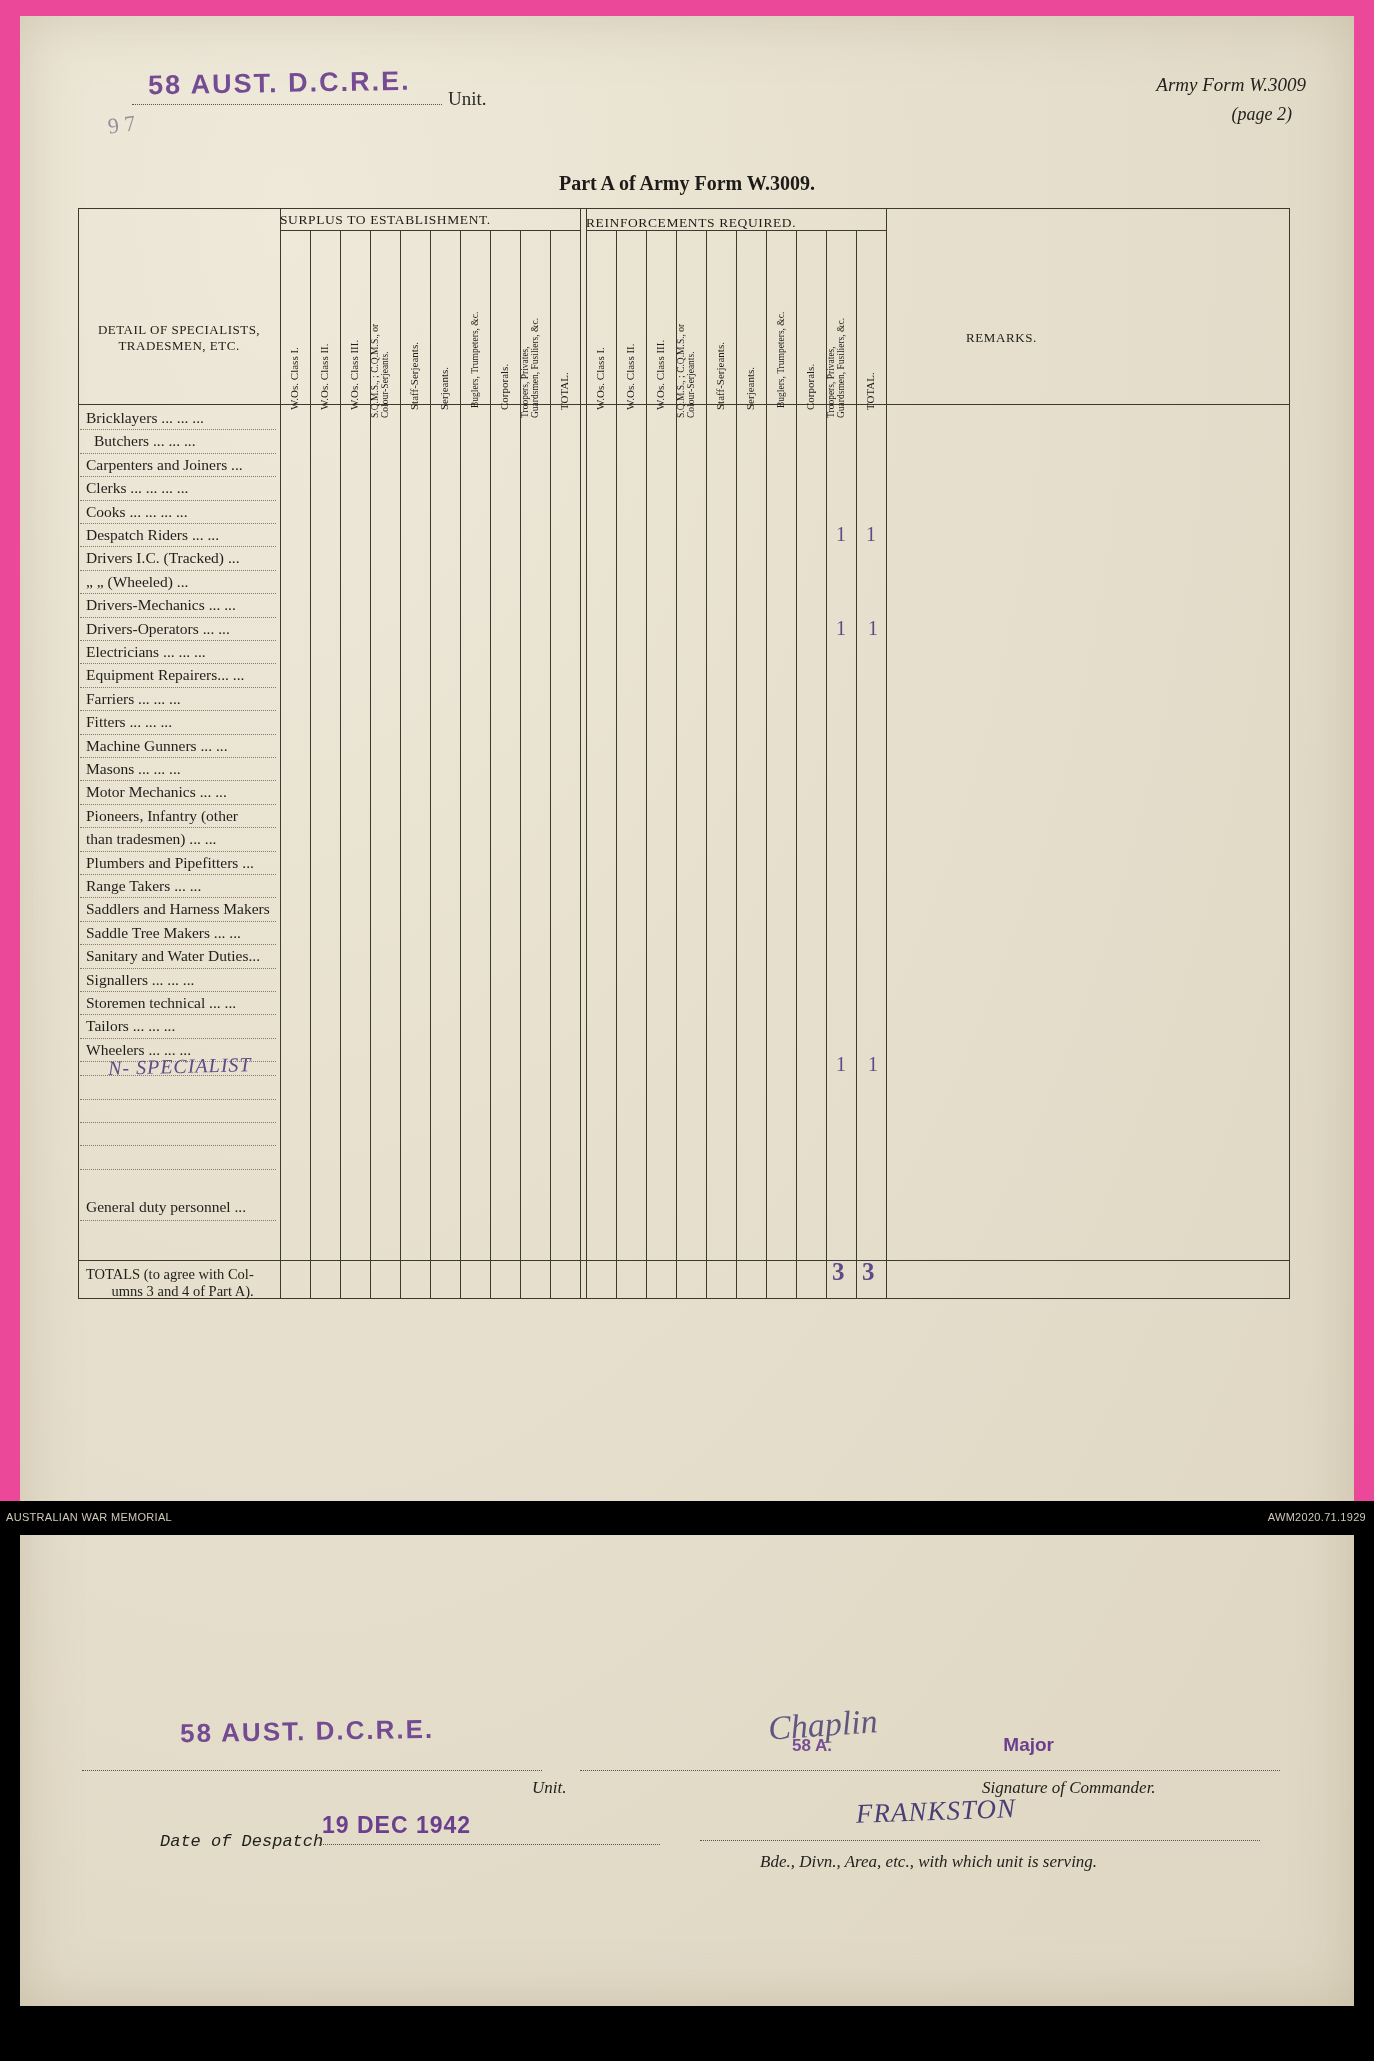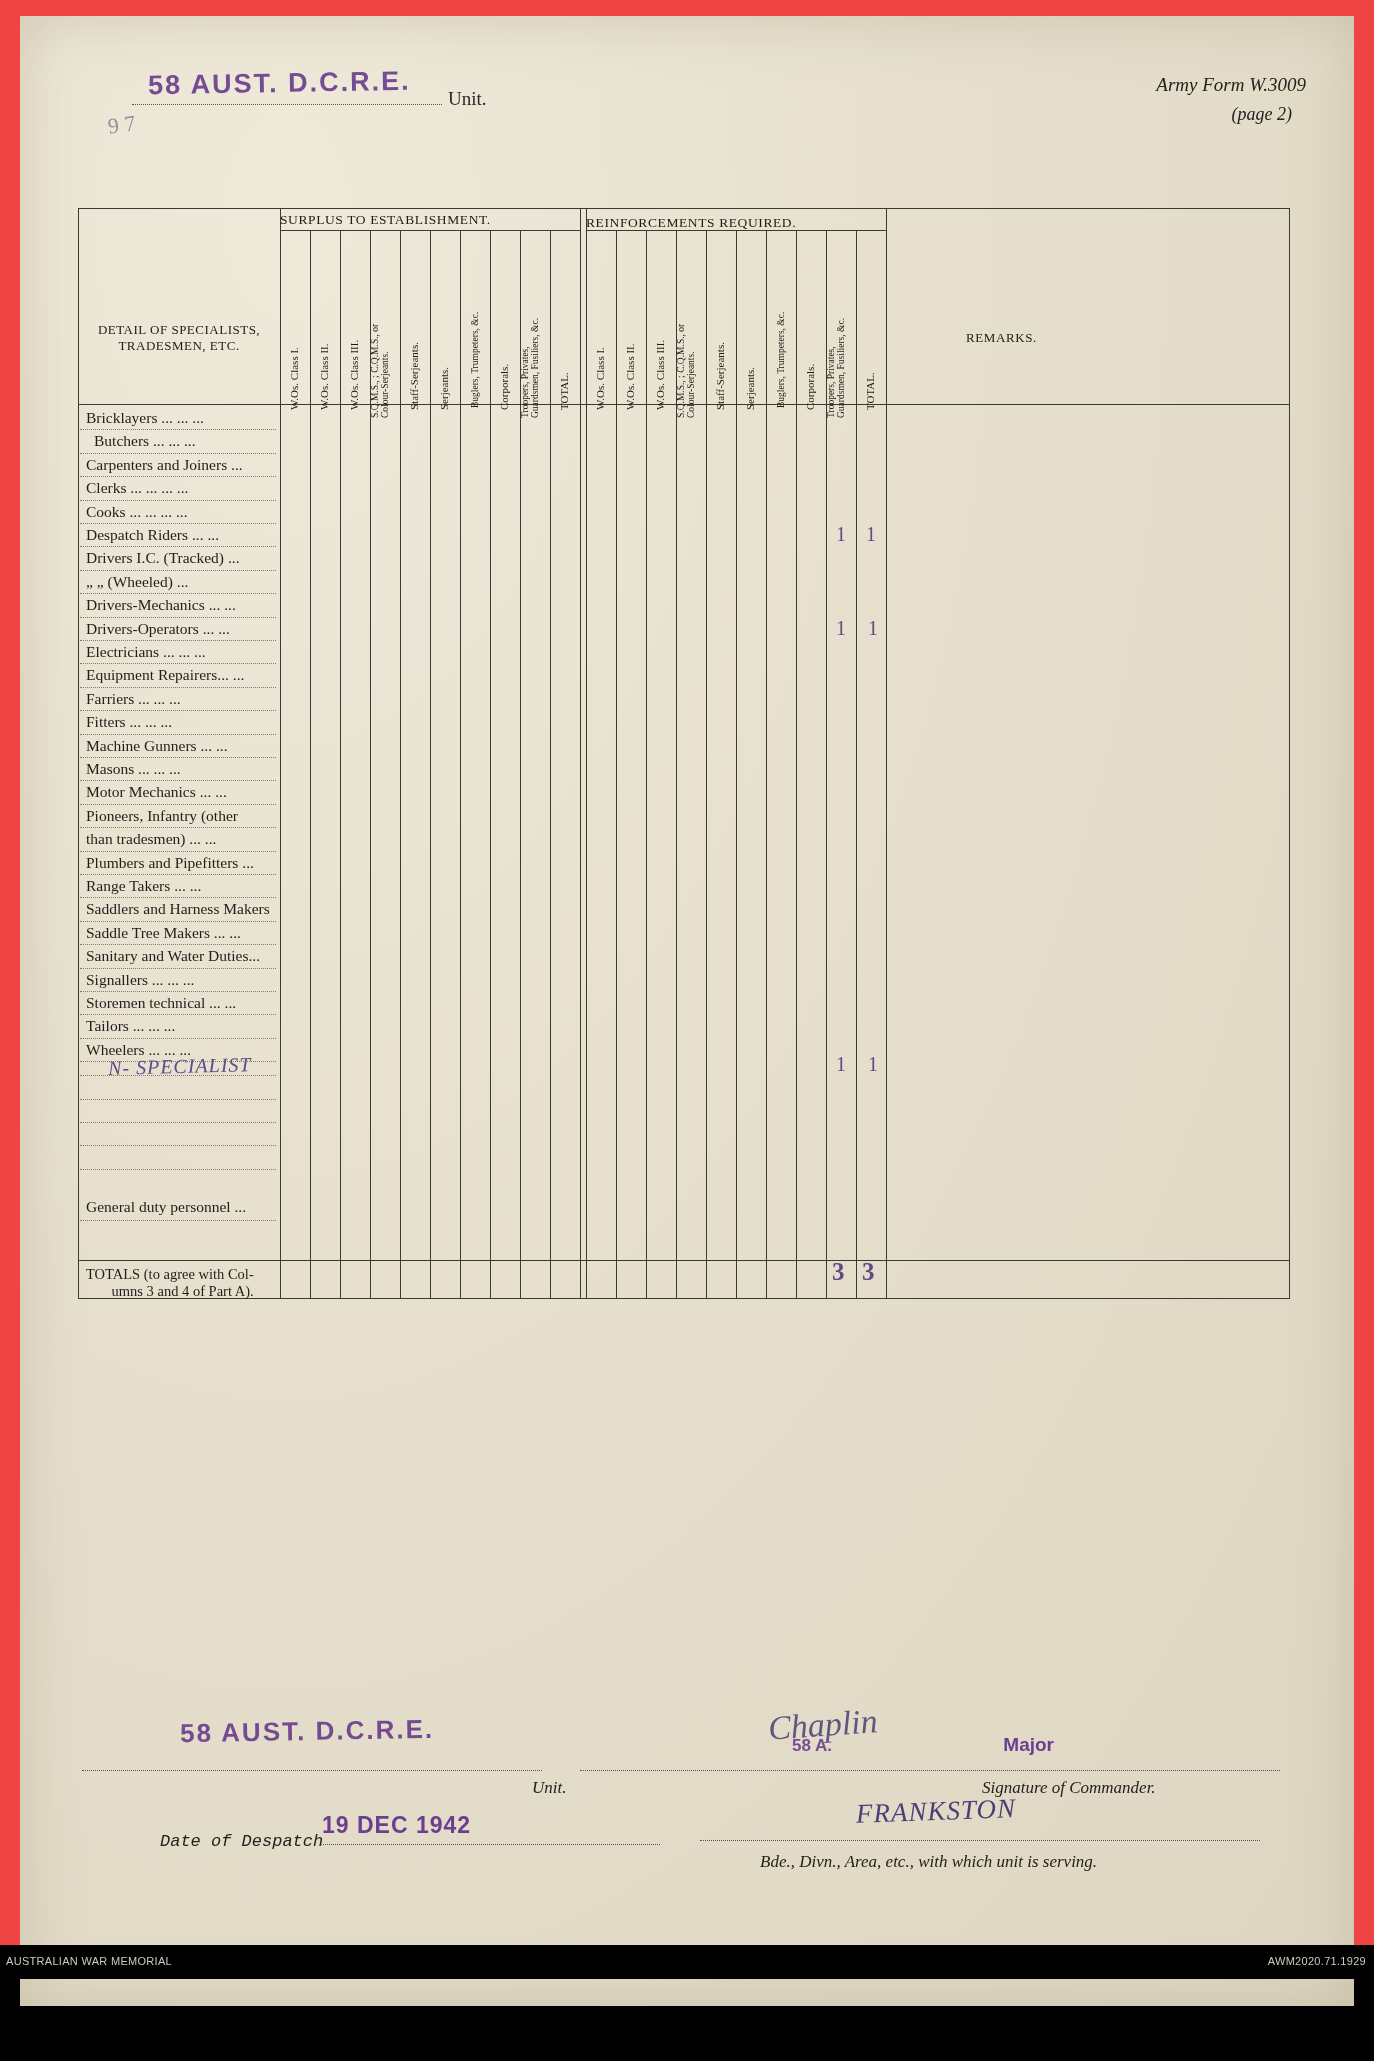--- a/index.html
+++ b/index.html
@@ -1,17 +1,17 @@
 <!DOCTYPE html>
 <html><head>
 <meta charset="utf-8">
 <style>
   html,body{margin:0;padding:0;background:#000;}
   body{width:1374px;height:2061px;font-family:"Liberation Serif",serif;overflow:hidden;}
-  .page{position:absolute;left:0;top:0;width:1374px;height:1979px;background:#ef4444;}
+  .page{position:absolute;left:0;top:0;width:1374px;height:1535px;background:#ec4899;}
   .sheet{position:absolute;left:20px;top:16px;width:1334px;height:1990px;
          background:#e9e2d2;
          background-image:radial-gradient(ellipse at 20% 10%, #efe9da 0%, #e6dfcd 45%, #ded6c2 100%);
          box-shadow:inset 0 0 60px rgba(160,145,115,.35);}
   .footerbar{position:absolute;left:0;bottom:0;width:1374px;height:34px;background:#000;color:#cfc9bb;
              font-family:"Liberation Sans",sans-serif;font-size:11px;}
   .footerbar .left{position:absolute;left:6px;top:10px;letter-spacing:.3px;}
   .footerbar .right{position:absolute;right:8px;top:10px;letter-spacing:.3px;}
 
   
@@ -70,20 +70,21 @@
 
 <div class="page">
   <div class="sheet">
 
     <div class="unit-stamp">58 AUST. D.C.R.E.</div>
     <div class="unit-dots"></div>
     <div class="pencil-mark">9 7</div>
     <div class="unit-label">Unit.</div>
     <div class="afno">Army Form W.3009</div>
     <div class="pageno">(page 2)</div>
+    <div class="title2">Part A of Army Form W.3009.</div>
 
     <div class="tbl" id="tbl">
         <div class="ln h" style="left: 0px; top: 0px; width: 1212px; height: 1px;"></div>
         <div class="ln h" style="left: 0px; top: 196px; width: 1212px; height: 1px;"></div>
         <div class="ln h" style="left: 0px; top: 1052px; width: 1212px; height: 1px;"></div>
         <div class="ln h" style="left: 0px; top: 1090px; width: 1212px; height: 1px;"></div>
         <div class="ln h" style="left: 202px; top: 22px; width: 300px; height: 1px;"></div>
         <div class="ln h" style="left: 508px; top: 22px; width: 300px; height: 1px;"></div>
         <div class="ln v" style="left: 0px; top: 0px; width: 1px; height: 1090px;"></div>
         <div class="ln v" style="left: 202px; top: 0px; width: 1px; height: 1090px;"></div>

